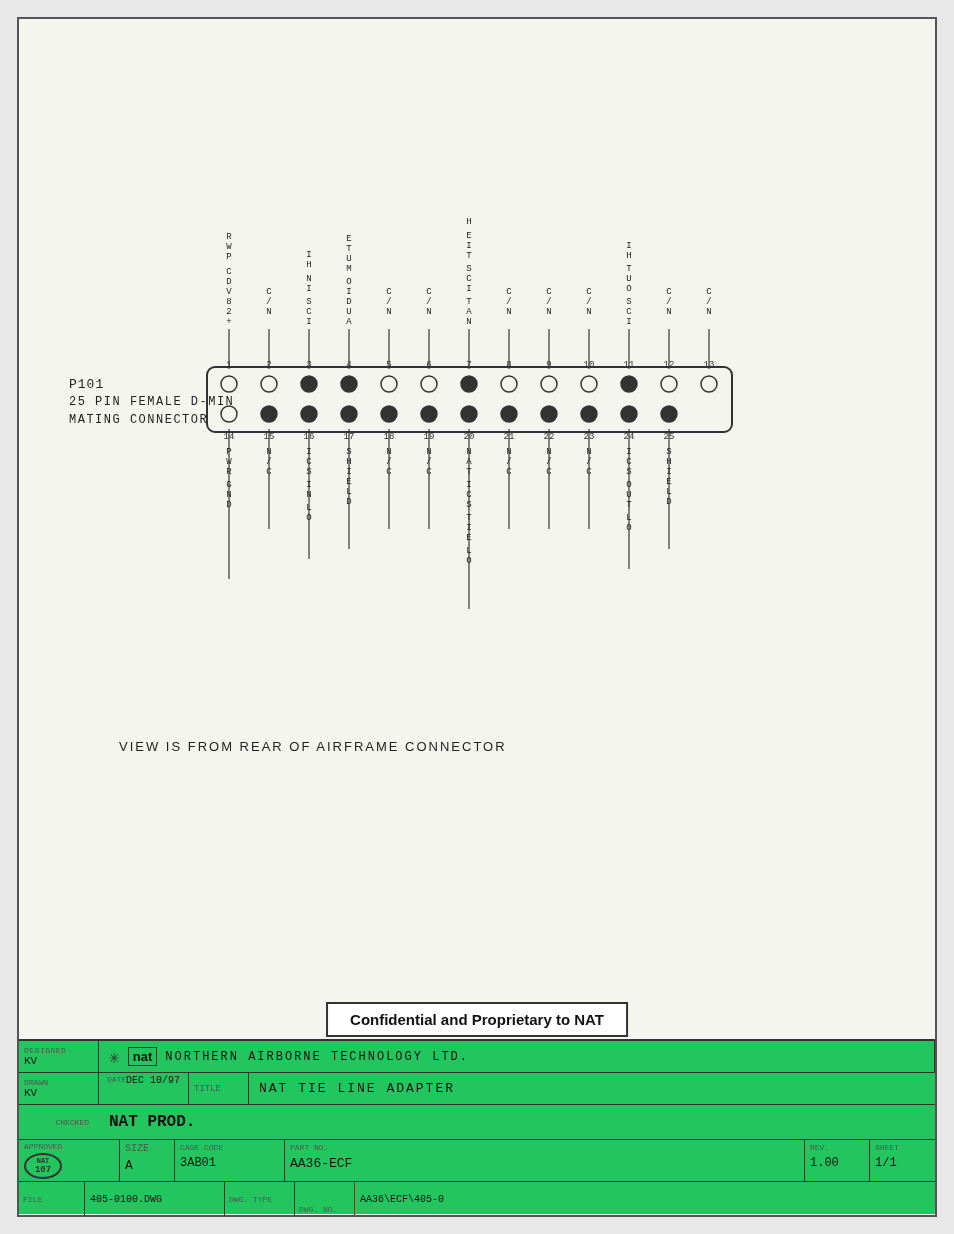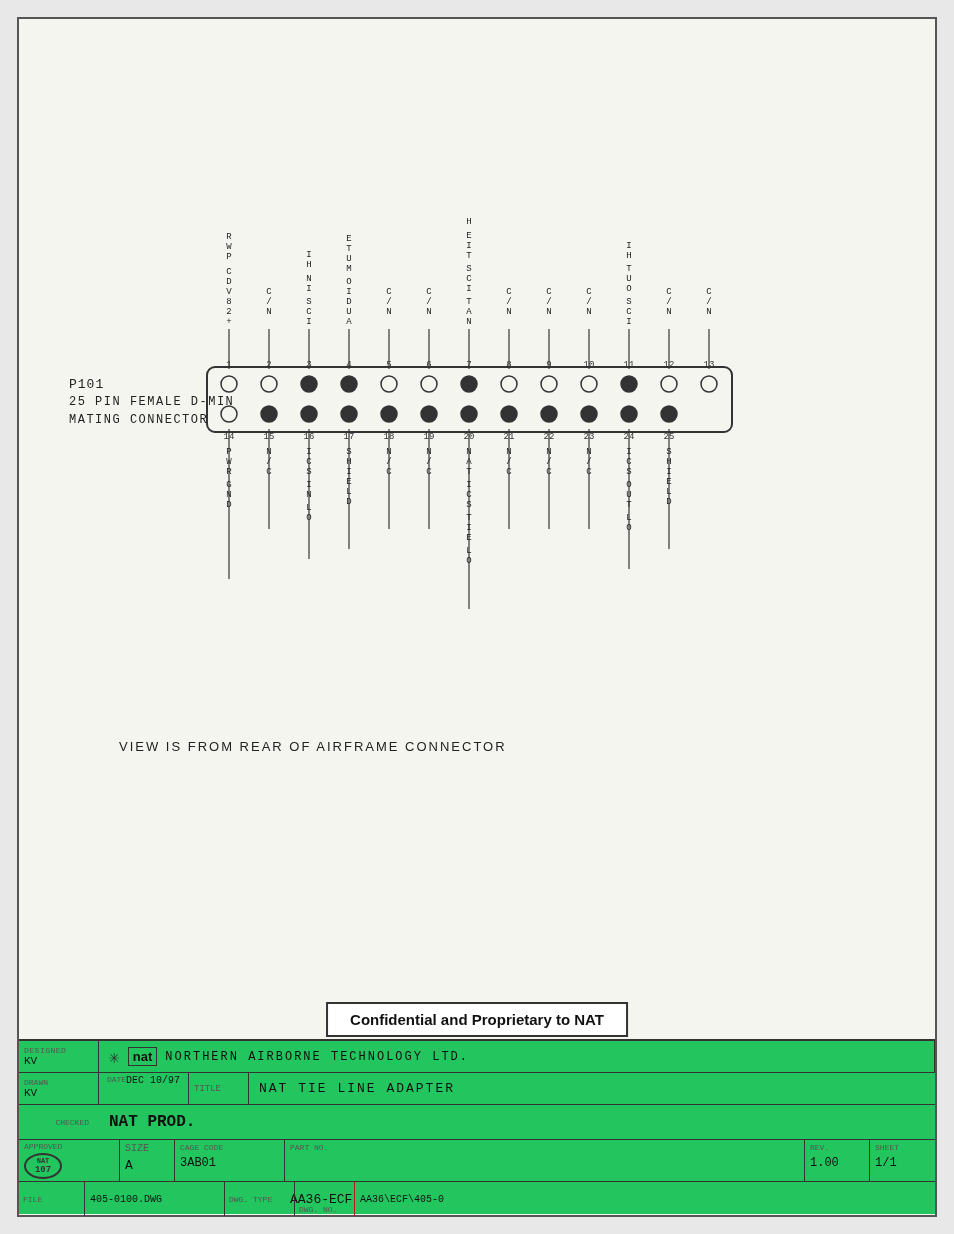--- a/index.html
+++ b/index.html
@@ -356,21 +356,21 @@
         </div>
       </div>
       <div style="width:55px; border-right:1px solid #333; display:flex; flex-direction:column; justify-content:flex-start; padding:3px 5px;">
         <span style="font-size:10px; color:#555;">SIZE</span>
         <span style="font-size:13px; color:#111; margin-top:4px;">A</span>
       </div>
       <div style="width:110px; border-right:1px solid #333; display:flex; flex-direction:column; justify-content:flex-start; padding:3px 5px;">
         <span style="font-size:8px; color:#555;">CAGE CODE</span>
         <span style="font-size:12px; color:#111; margin-top:4px;">3AB01</span>
       </div>
-      <div style="flex:1; border-right:1px solid #333; display:flex; flex-direction:column; justify-content:flex-start; padding:3px 5px;gap:36px;">
+      <div style="flex:1; border-right:1px solid #333; display:flex; flex-direction:column; justify-content:flex-start; padding:3px 5px;">
         <span style="font-size:8px; color:#555;">PART NO.</span>
         <span style="font-size:13px; color:#111; margin-top:4px;">AA36-ECF</span>
       </div>
       <div style="width:65px; border-right:1px solid #333; display:flex; flex-direction:column; justify-content:flex-start; padding:3px 5px;">
         <span style="font-size:8px; color:#555;">REV.</span>
         <span style="font-size:12px; color:#111; margin-top:4px;">1.00</span>
       </div>
       <div style="width:65px; display:flex; flex-direction:column; justify-content:flex-start; padding:3px 5px;">
         <span style="font-size:8px; color:#555;">SHEET</span>
         <span style="font-size:12px; color:#111; margin-top:4px;">1/1</span>

